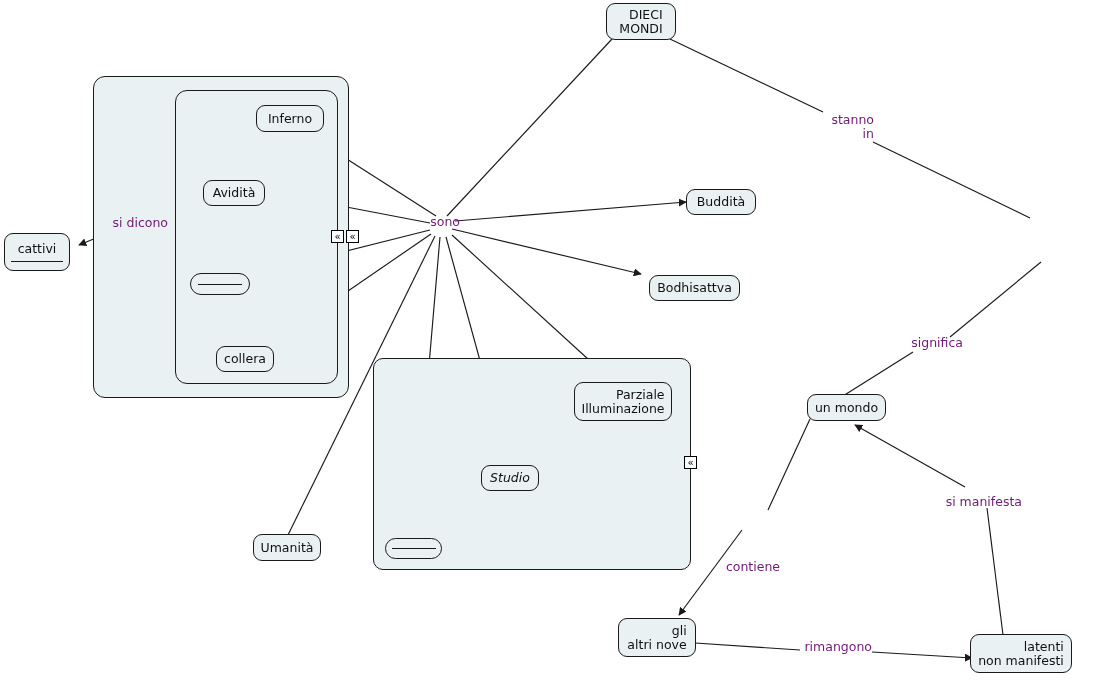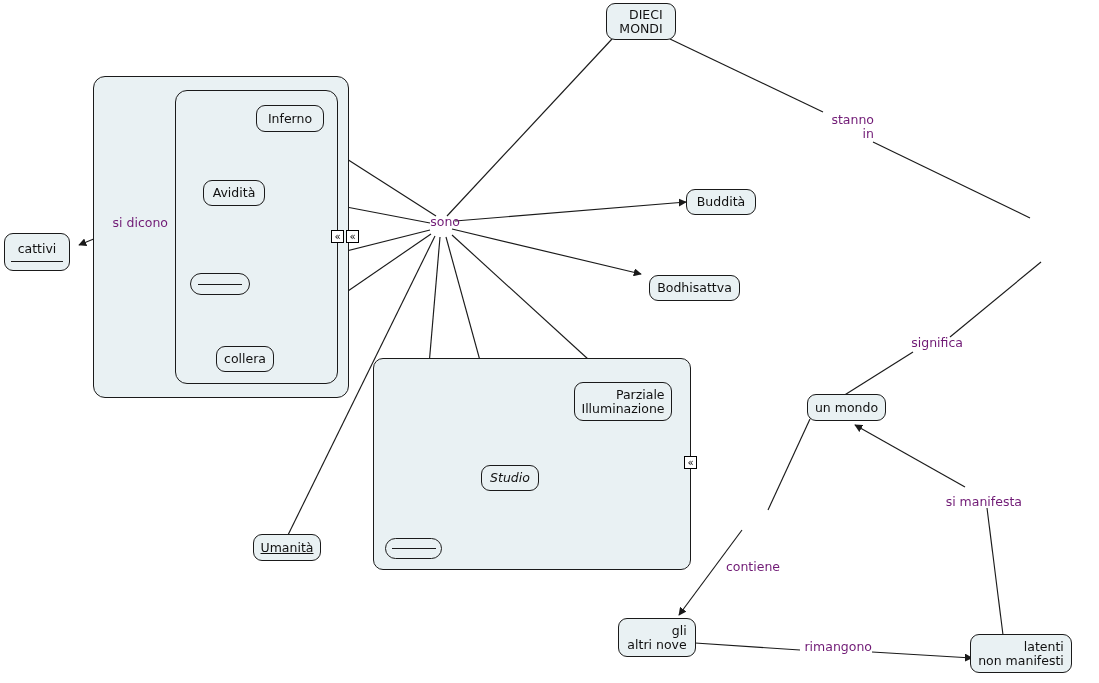--- a/index.html
+++ b/index.html
@@ -214,21 +214,21 @@
   </div>
 
   <div class="node" style="left:481px; top:465px; width:58px; height:26px;font-style:italic;">
     <span>Studio</span>
   </div>
 
   <div class="node pill empty" style="left:385px; top:538px; width:57px; height:21px;">
     <span class="bar"></span>
   </div>
 
-  <div class="node" style="left:253px; top:534px; width:68px; height:27px;text-decoration:underline;">
+  <div class="node" style="left:253px; top:534px; width:68px; height:27px;">
     <span>Umanità</span>
   </div>
 
 
   <div class="node" style="left:807px; top:394px; width:79px; height:27px;">
     <span>un mondo</span>
   </div>
 
   <div class="node" style="left:970px; top:634px; width:102px; height:39px;">
     <span>latenti

